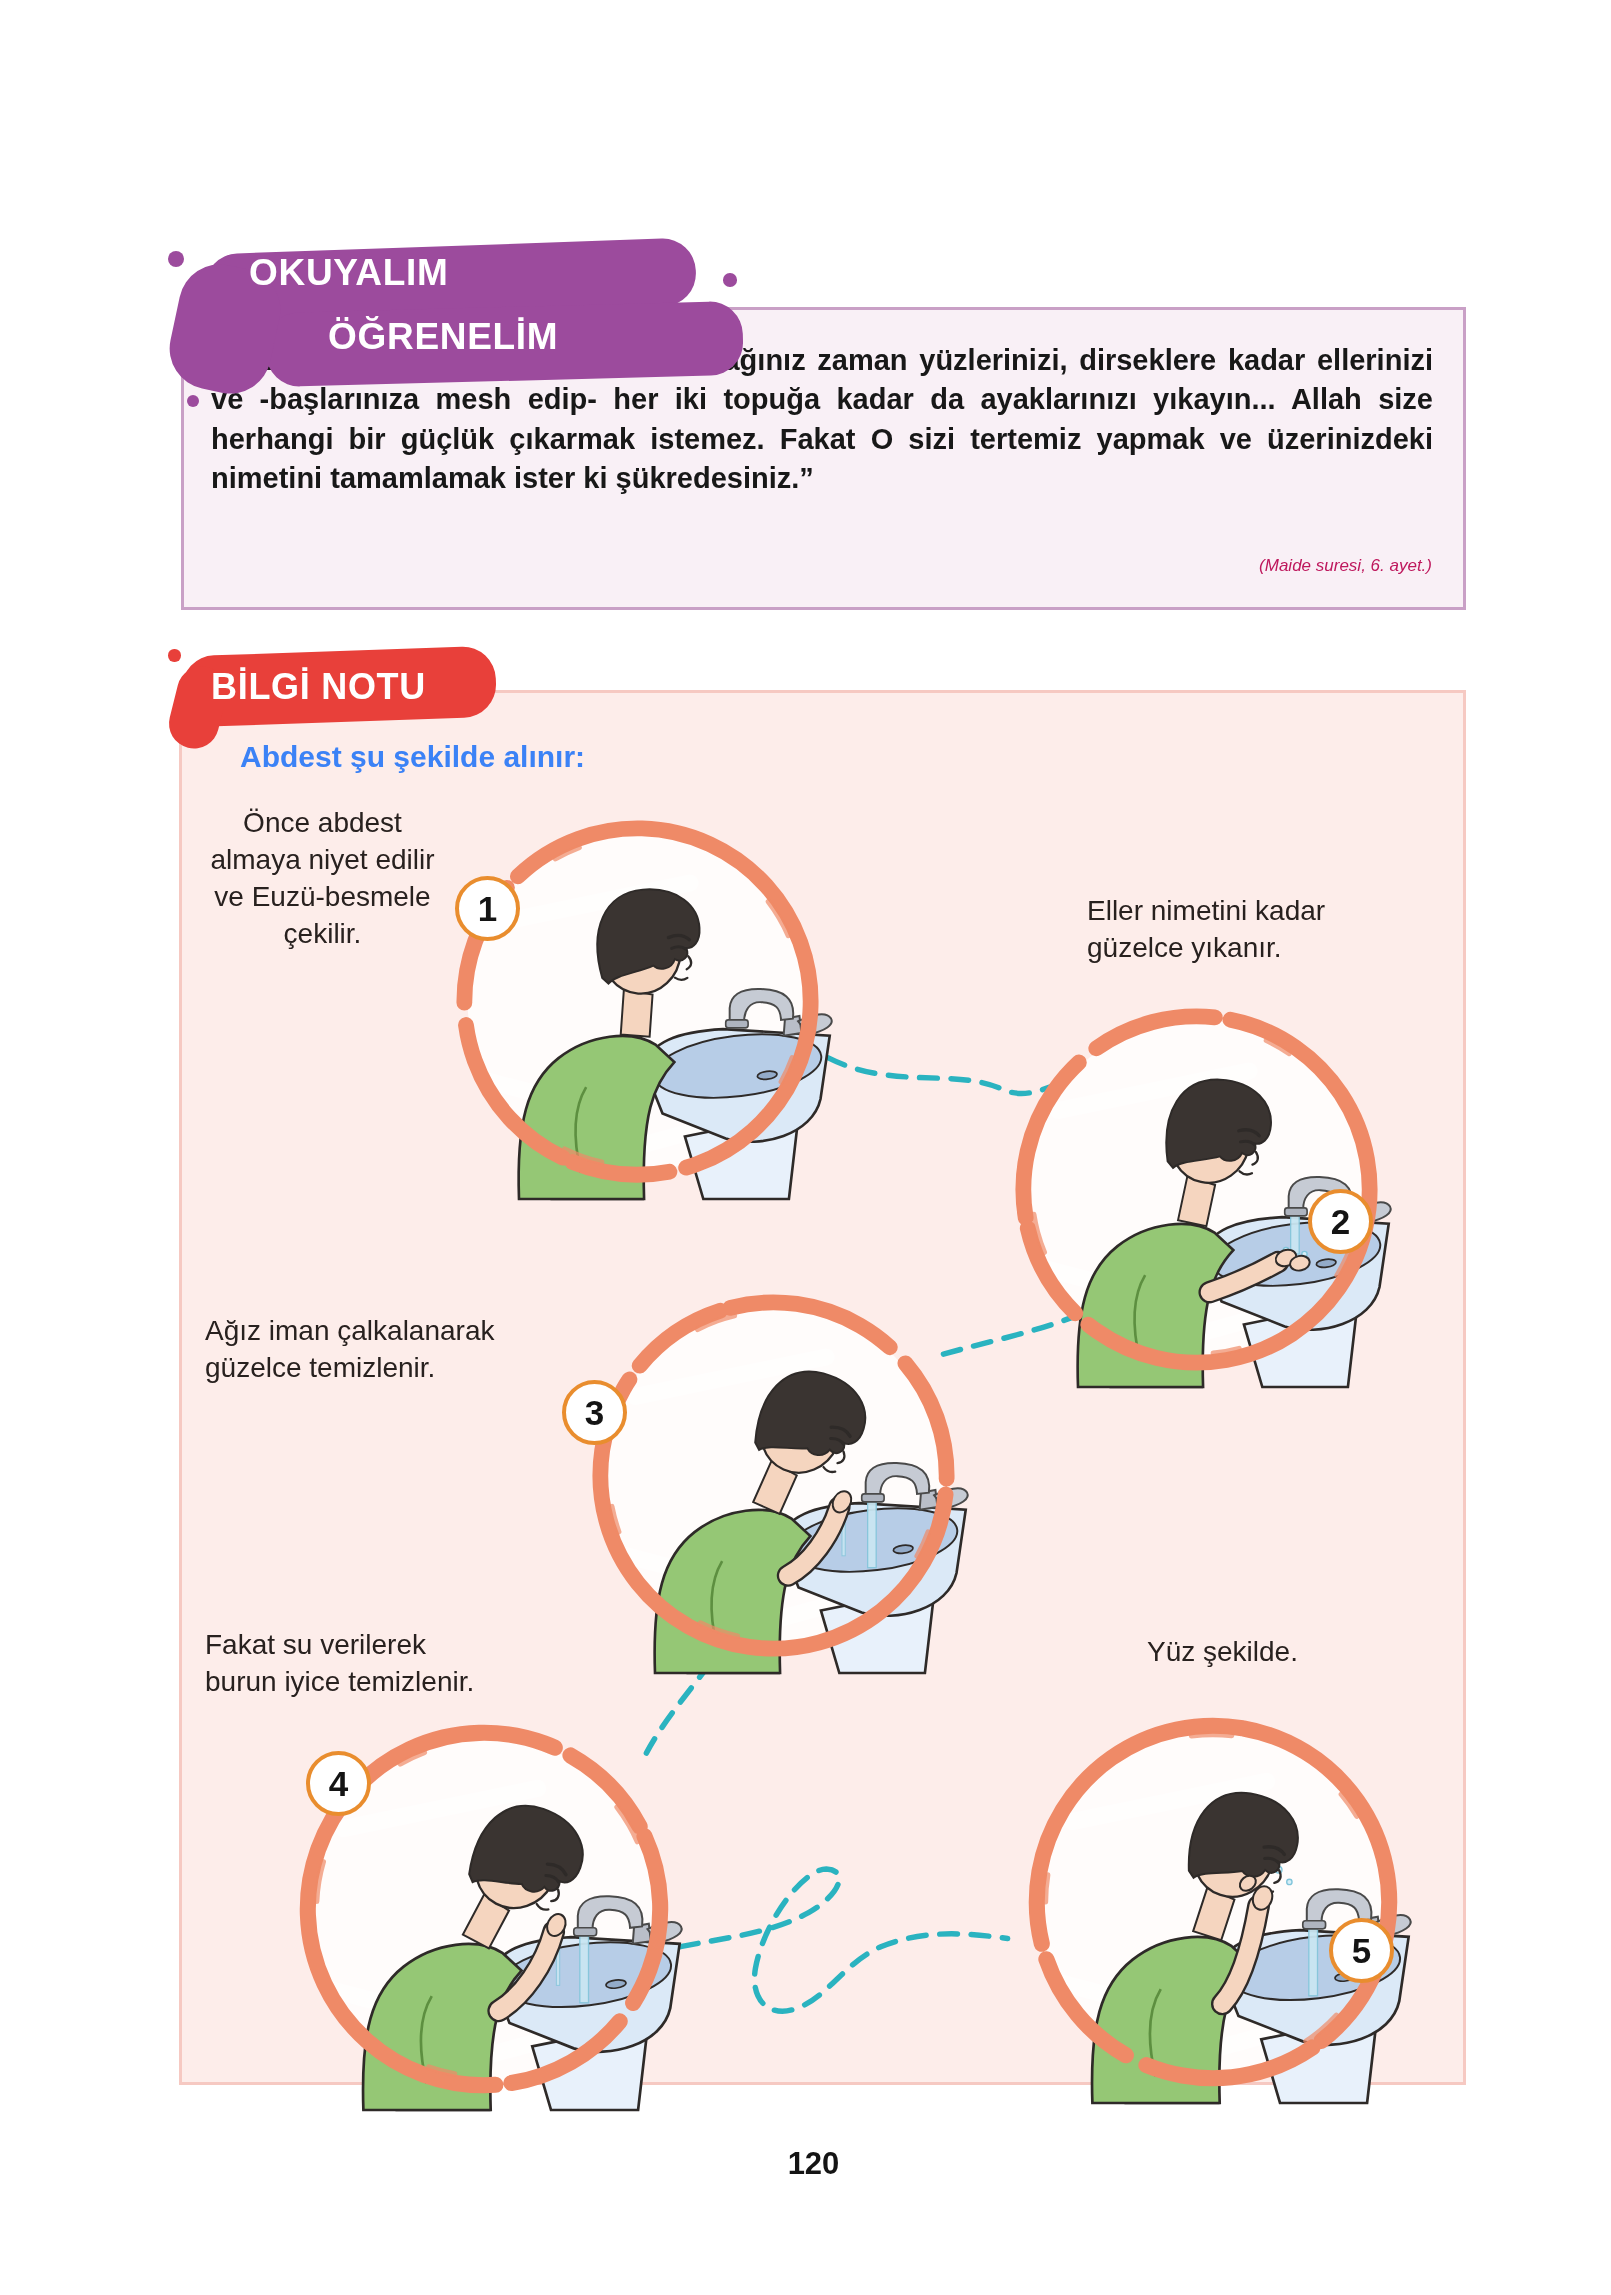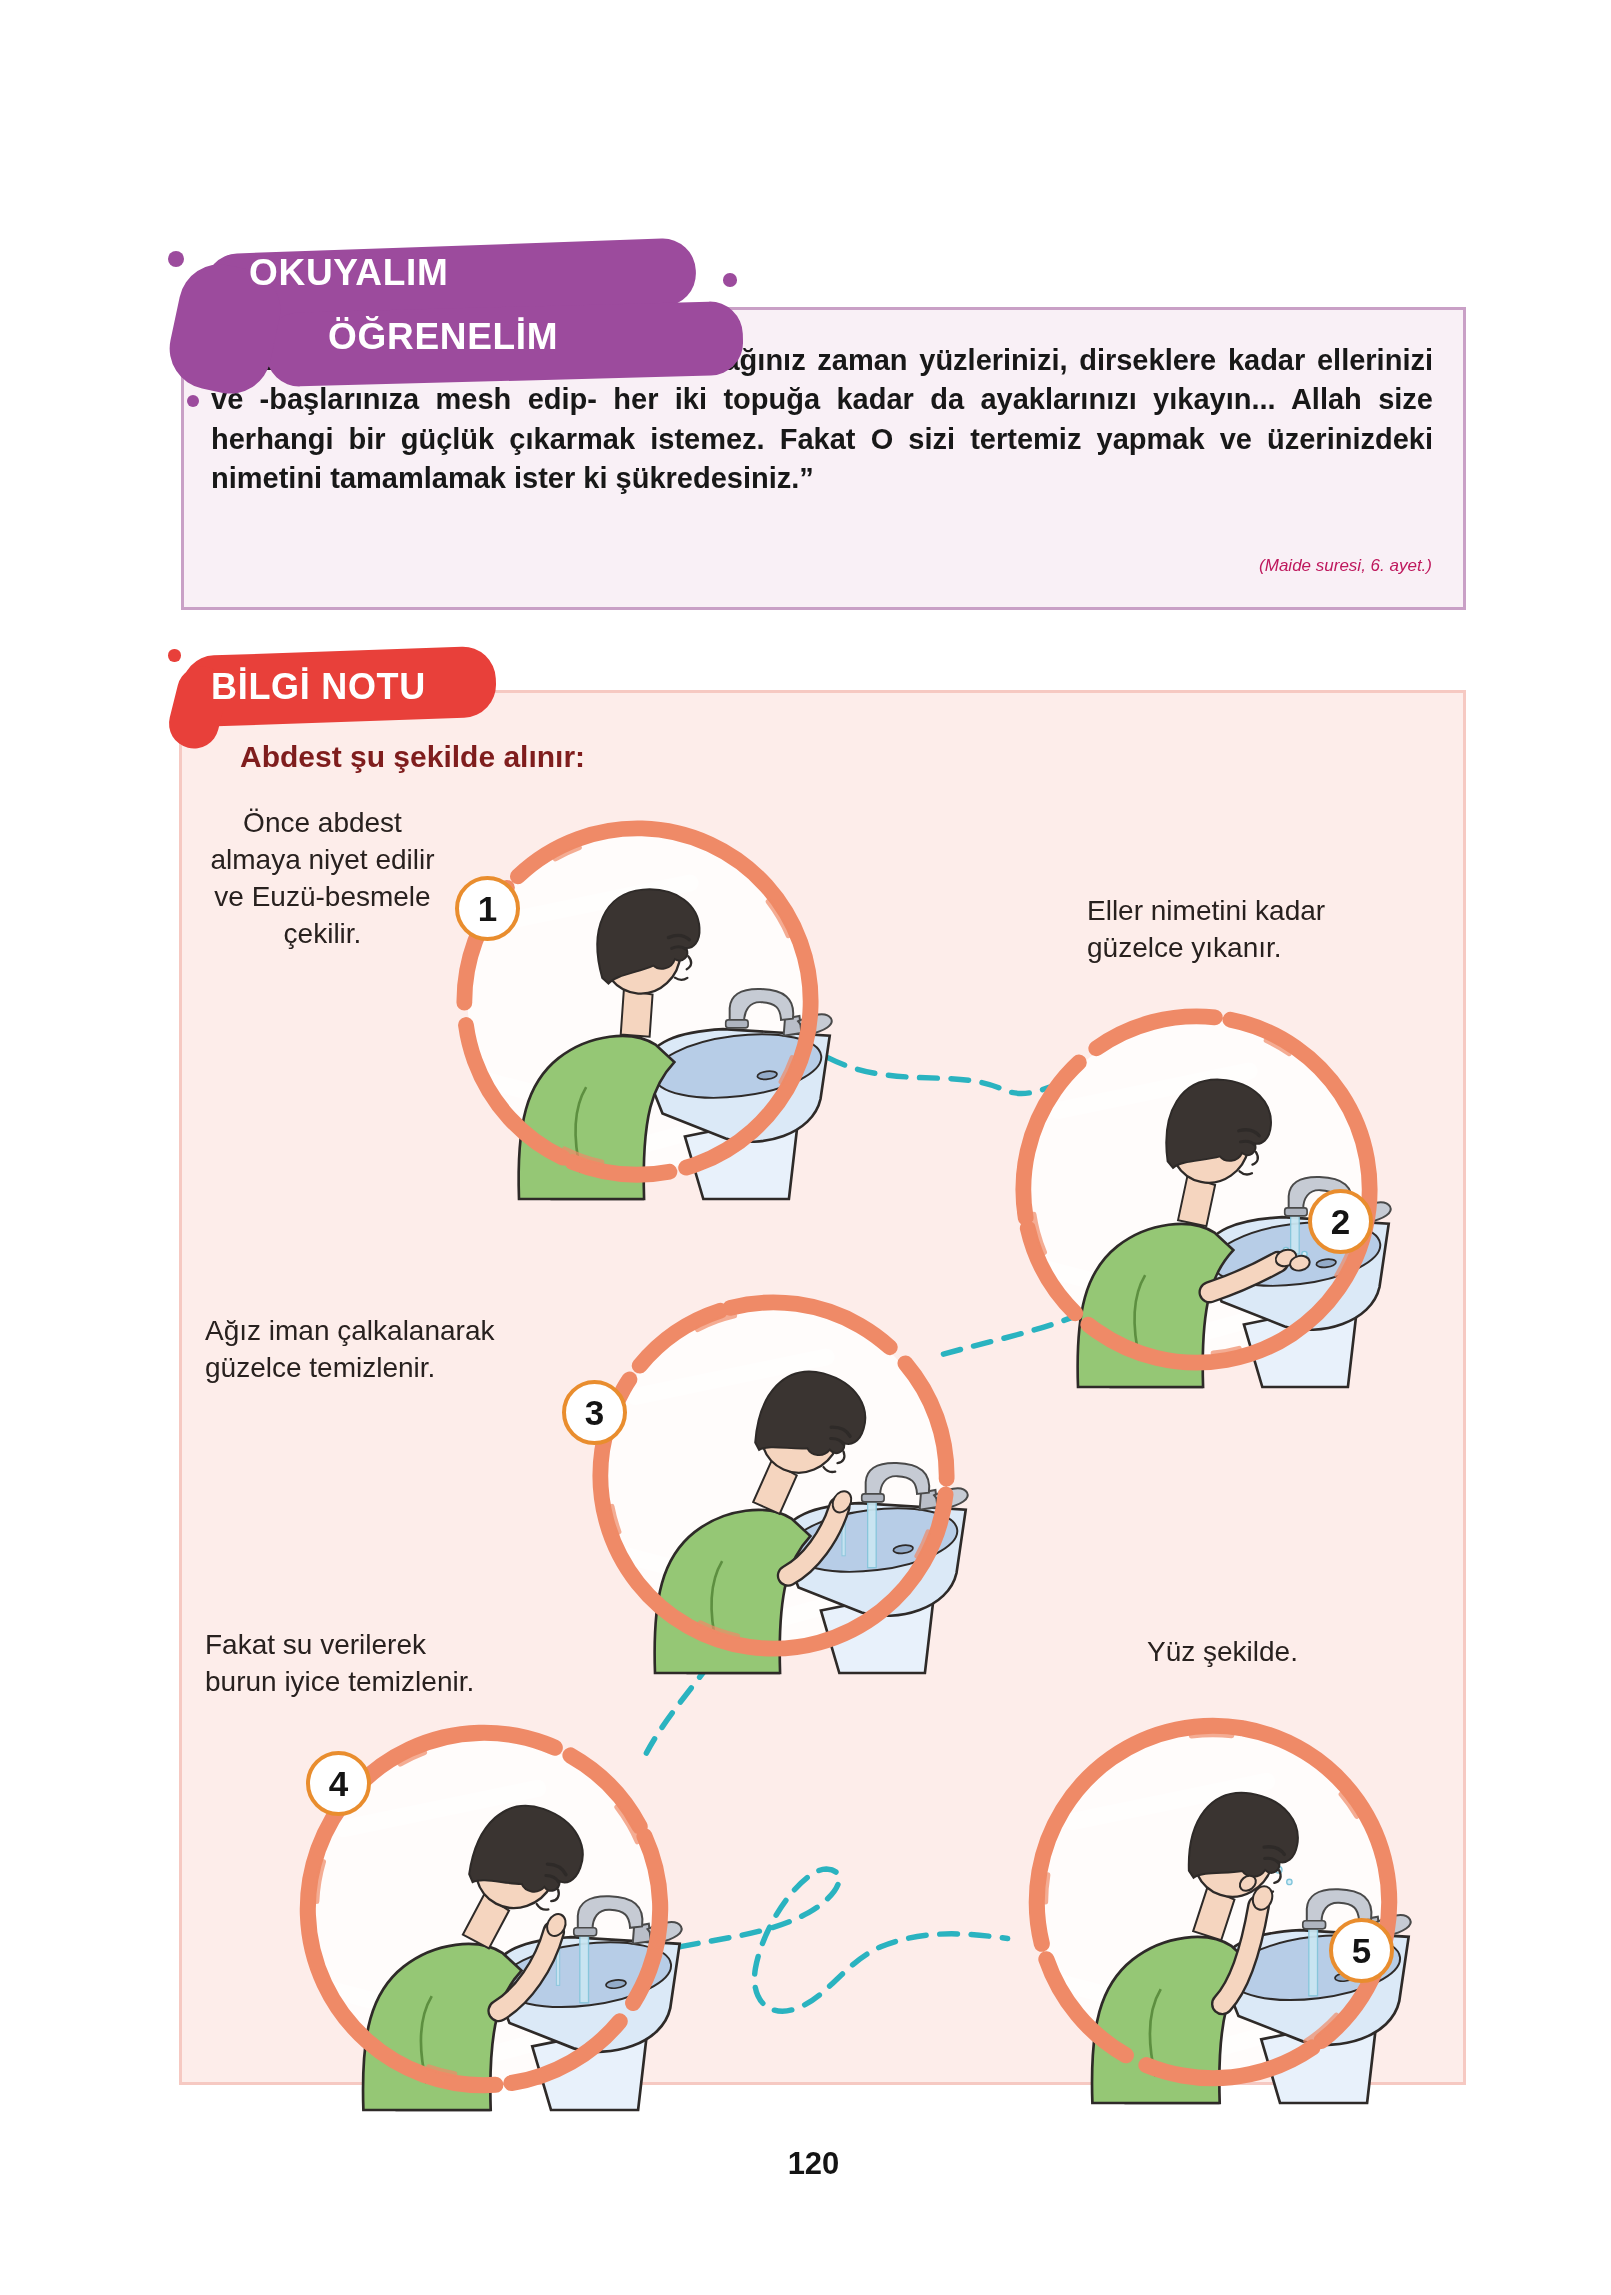--- a/index.html
+++ b/index.html
@@ -10,21 +10,21 @@
   .quote-box{position:absolute;left:181px;top:307px;width:1285px;height:303px;
              background:#f9f0f6;border:3.4px solid #c9a0c6;box-sizing:border-box;z-index:0;}
   .quote{margin:31px 30px 0 27px;font-size:29px;font-weight:bold;line-height:1.36;
          text-align:justify;text-indent:37px;color:#181818;}
   .attribution{position:absolute;right:31px;bottom:13.6px;font-size:17px;font-style:italic;color:#be185d;}
 
   
   .info-box{position:absolute;left:179px;top:690px;width:1287px;height:1395px;
             background:#fdedea;border:3.4px solid #f6c9c2;box-sizing:border-box;z-index:0;}
   .info-heading{position:absolute;left:240px;top:740px;font-size:30px;font-weight:bold;
-                color:#7f1d1d;z-index:3;margin:0;}
+                color:#3b82f6;z-index:3;margin:0;}
 
   
   .brush-badge{position:absolute;z-index:4;}
   .brush{position:absolute;border-radius:33px;display:block;}
   .purple .brush{background:#9c4b9d;}
   .red .brush{background:#e8403a;}
   .brush-badge span{position:absolute;color:#ffffff;font-weight:bold;letter-spacing:0.7px;white-space:nowrap;text-align:center;}
   #okuyalim-badge{left:164px;top:225px;width:614px;height:218px;}
   #bilgi-badge{left:167px;top:637px;width:368px;height:116px;}
 

